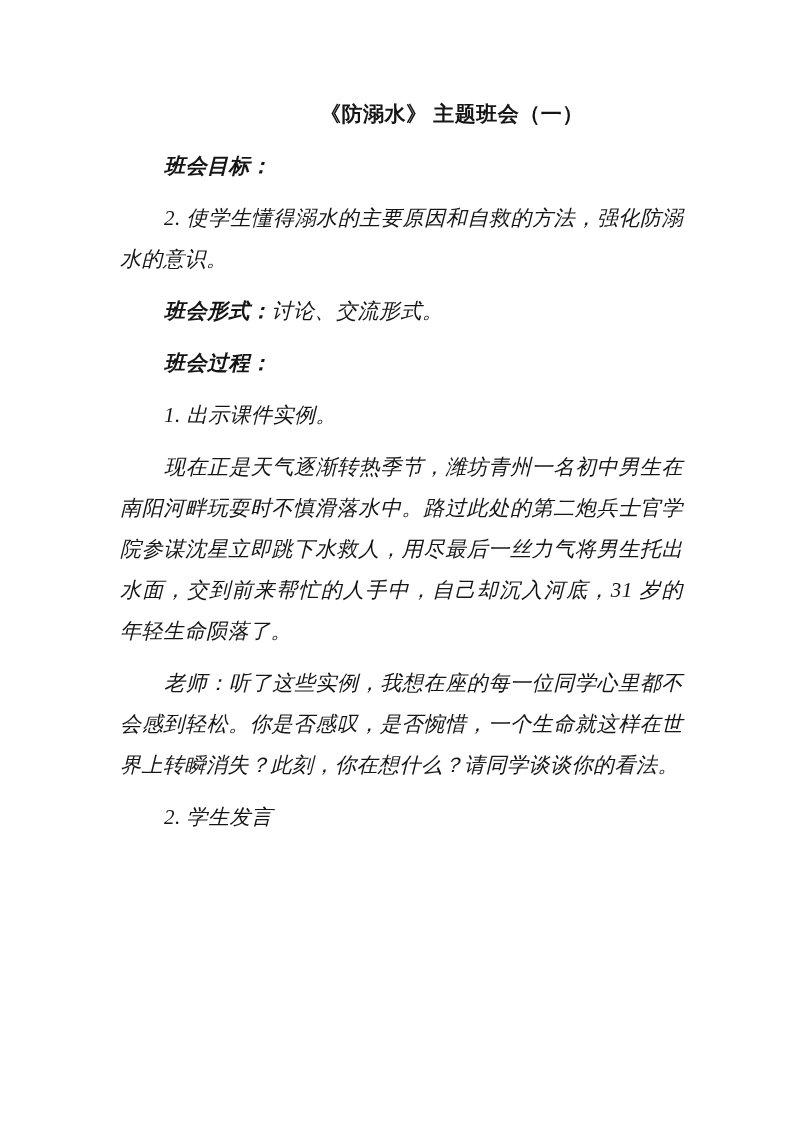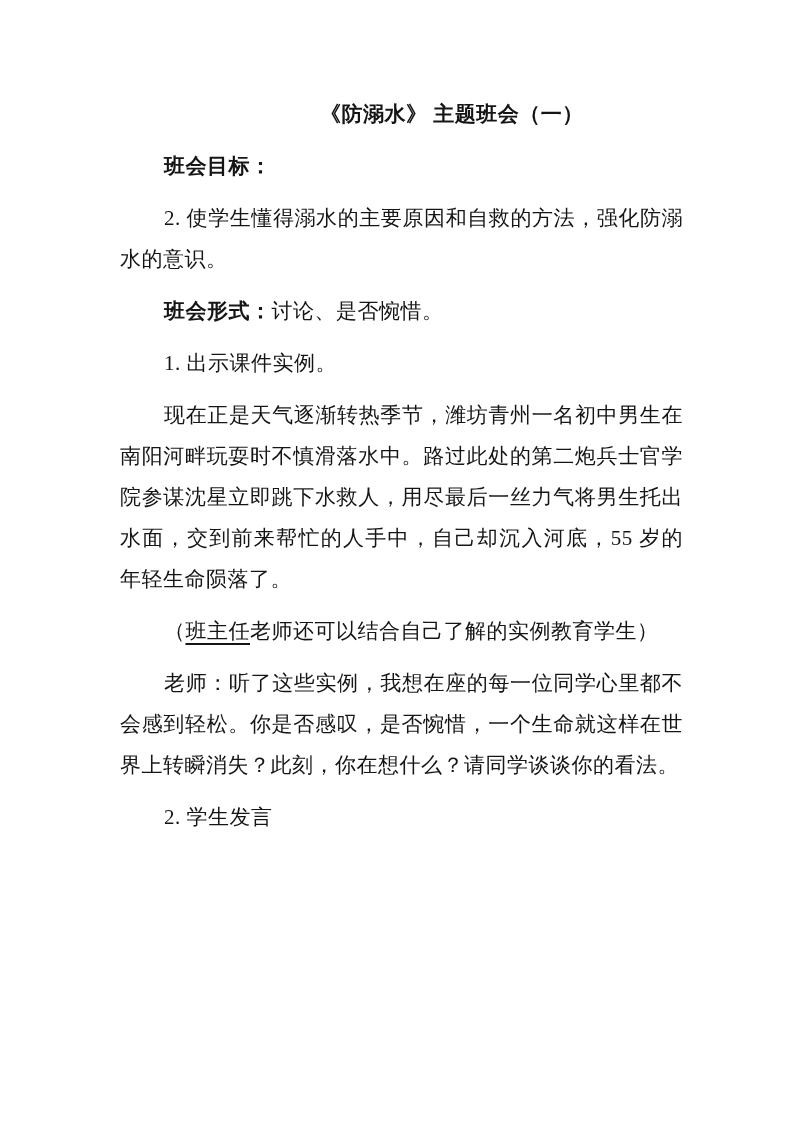--- a/index.html
+++ b/index.html
@@ -25,42 +25,42 @@
     letter-spacing: 0.5px;
   }
   .doc-title {
     text-align: center;
     padding-left: 200px;
     font-weight: bold;
     font-size: 22px;
     letter-spacing: 1px;
   }
   .bold { font-weight: bold; margin-top: 15px; }
-  .indent { text-indent: 44px; }
+  .indent { text-indent: 44px; font-style: italic; }
   .underline { text-decoration: underline; text-underline-offset: 5px; }
 </style>
 </head>
 <body>
 
 <div class="page">
 
   <p class="doc-title">《防溺水》 主题班会（一）</p>
 
   <p class="bold indent">班会目标：</p>
 
 
   <p class="indent">2. 使学生懂得溺水的主要原因和自救的方法，强化防溺水的意识。</p>
 
-  <p class="indent"><span class="bold">班会形式：</span><span>讨论、是否惋惜。</span></p>
+  <p class="indent"><span class="bold">班会形式：</span><span>讨论、交流形式。</span></p>
 
+  <p class="bold indent">班会过程：</p>
 
 
   <p class="indent">1. 出示课件实例。</p>
 
-  <p class="indent">现在正是天气逐渐转热季节，潍坊青州一名初中男生在南阳河畔玩耍时不慎滑落水中。路过此处的第二炮兵士官学院参谋沈星立即跳下水救人，用尽最后一丝力气将男生托出水面，交到前来帮忙的人手中，自己却沉入河底，55 岁的年轻生命陨落了。</p>
+  <p class="indent">现在正是天气逐渐转热季节，潍坊青州一名初中男生在南阳河畔玩耍时不慎滑落水中。路过此处的第二炮兵士官学院参谋沈星立即跳下水救人，用尽最后一丝力气将男生托出水面，交到前来帮忙的人手中，自己却沉入河底，31 岁的年轻生命陨落了。</p>
 
-  <p class="indent"><span>（</span><span class="underline">班主任</span><span>老师还可以结合自己了解的实例教育学生）</span></p>
 
   <p class="indent">老师：听了这些实例，我想在座的每一位同学心里都不会感到轻松。你是否感叹，是否惋惜，一个生命就这样在世界上转瞬消失？此刻，你在想什么？请同学谈谈你的看法。</p>
 
   <p class="indent">2. 学生发言</p>
 
 </div>
 
 </body></html>

